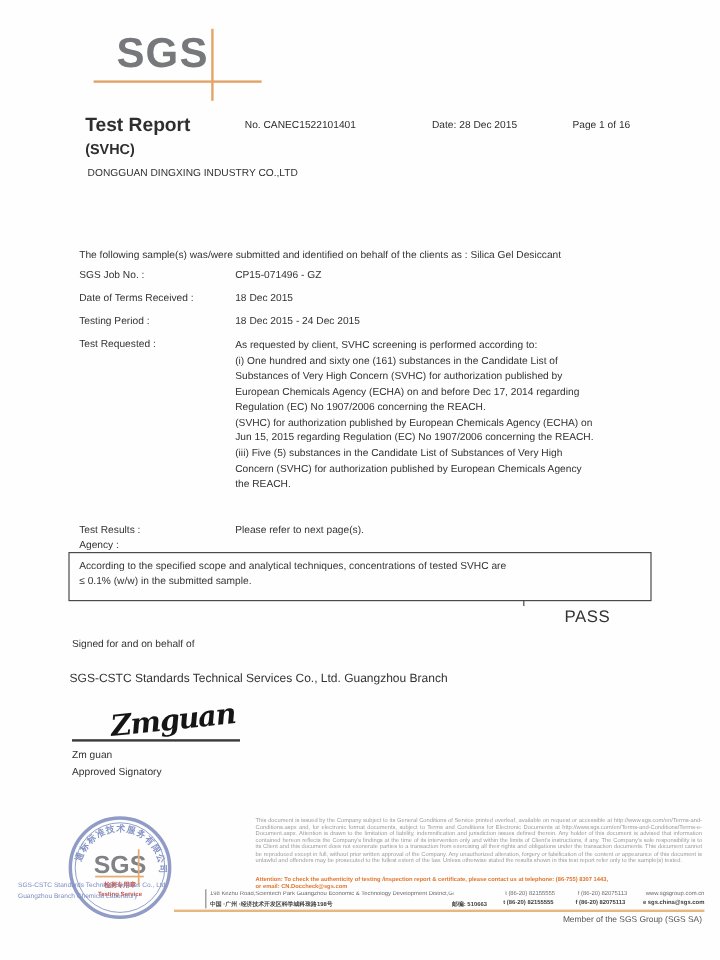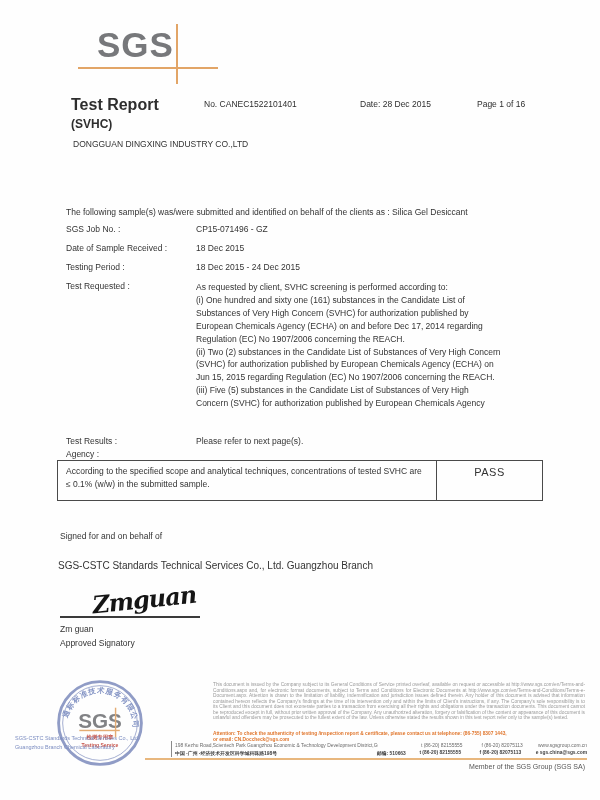--- a/index.html
+++ b/index.html
@@ -31,21 +31,21 @@
   .info-value { position:absolute; left:196px; font-size:8.5px; color:#333; }
   .req-lines div { font-size:8.5px; line-height:12.9px; color:#333; }
 
   
   .summary-label { position:absolute; left:66px; top:449px; font-size:8.5px; color:#333; }
   .summary-box { position:absolute; left:57px; top:460px; width:486px; height:41px;
                  border:1.5px solid #4a4a4a; display:flex; }
   .summary-text { flex:1; padding:4px 8px; font-size:8.5px; line-height:13px; color:#333; }
   .summary-pass { width:106px; border-left:1.5px solid #4a4a4a; display:flex;
                   align-items:flex-start; justify-content:center; padding-top:5px;
-                  font-size:11px; font-weight:400; color:#333; letter-spacing:0.5px; }
+                  font-size:14px; font-weight:400; color:#333; letter-spacing:0.5px;margin-top:39px; }
 
   
   .signed1 { position:absolute; left:60px; top:531px; font-size:8.5px; color:#333; }
   .signed2 { position:absolute; left:58px; top:544px; font-size:10px; color:#333;margin-top:16px; }
   .sig-script { position:absolute; left:92px; top:585px; font-family:"DejaVu Serif", serif;
                 font-style:italic; font-weight:bold; font-size:24px; color:#151515;
                 transform:rotate(-6deg); letter-spacing:-1px; }
   .sig-line { position:absolute; left:60px; top:616px; width:140px; height:2px; background:#3a3a3a; }
   .sig-name { position:absolute; left:60px; top:624px; font-size:8.5px; color:#333; }
   .sig-title { position:absolute; left:60px; top:638px; font-size:8.5px; color:#333; }
@@ -89,38 +89,38 @@
   <div class="meta meta-date">Date: 28 Dec 2015</div>
   <div class="meta meta-page">Page 1 of 16</div>
 
   <div class="client-name">DONGGUAN DINGXING INDUSTRY CO.,LTD</div>
 
   <div class="intro">The following sample(s) was/were submitted and identified on behalf of the clients as : Silica Gel Desiccant</div>
 
   <div class="info-label" style="top:224px">SGS Job No. :</div>
   <div class="info-value" style="top:224px">CP15-071496 - GZ</div>
 
-  <div class="info-label" style="top:243px">Date of Sample Received :</div>
+  <div class="info-label" style="top:243px">Date of Terms Received :</div>
   <div class="info-value" style="top:243px">18 Dec 2015</div>
 
   <div class="info-label" style="top:262px">Testing Period :</div>
   <div class="info-value" style="top:262px">18 Dec 2015 - 24 Dec 2015</div>
 
   <div class="info-label" style="top:281px">Test Requested :</div>
   <div class="info-value req-lines" style="top:281px">
     <div>As requested by client, SVHC screening is performed according to:</div>
     <div>(i) One hundred and sixty one (161) substances in the Candidate List of</div>
     <div>Substances of Very High Concern (SVHC) for authorization published by</div>
     <div>European Chemicals Agency (ECHA) on and before Dec 17, 2014 regarding</div>
     <div>Regulation (EC) No 1907/2006 concerning the REACH.</div>
-    <div>(ii) Two (2) substances in the Candidate List of Substances of Very High Concern</div>
     <div>(SVHC) for authorization published by European Chemicals Agency (ECHA) on</div>
     <div>Jun 15, 2015 regarding Regulation (EC) No 1907/2006 concerning the REACH.</div>
     <div>(iii) Five (5) substances in the Candidate List of Substances of Very High</div>
     <div>Concern (SVHC) for authorization published by European Chemicals Agency</div>
+    <div>the REACH.</div>
   </div>
 
   <div class="info-label" style="top:436px">Test Results :</div>
   <div class="info-value" style="top:436px">Please refer to next page(s).</div>
 
   <div class="summary-label">Agency :</div>
   <div class="summary-box">
     <div class="summary-text">According to the specified scope and analytical techniques, concentrations of tested SVHC are ≤ 0.1% (w/w) in the submitted sample.</div>
     <div class="summary-pass">PASS</div>
   </div>

